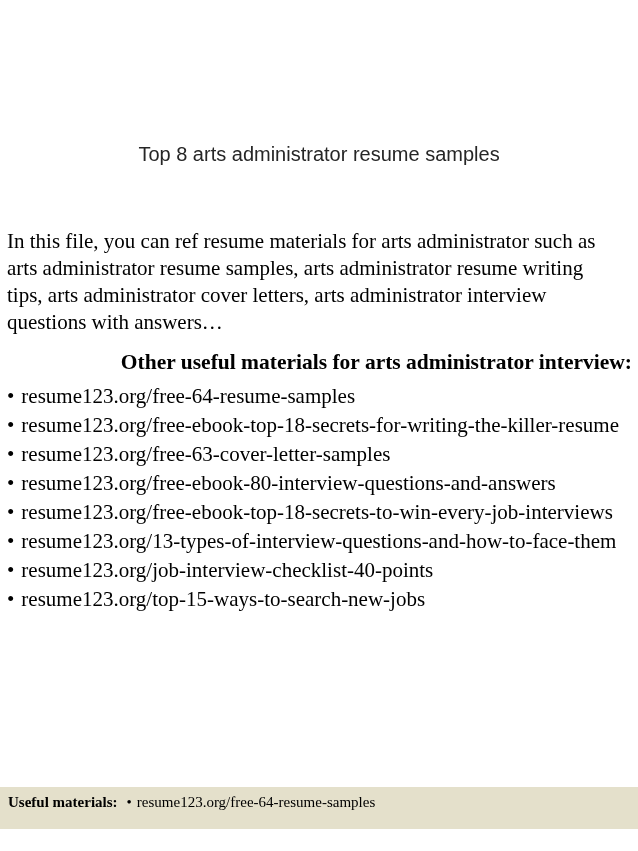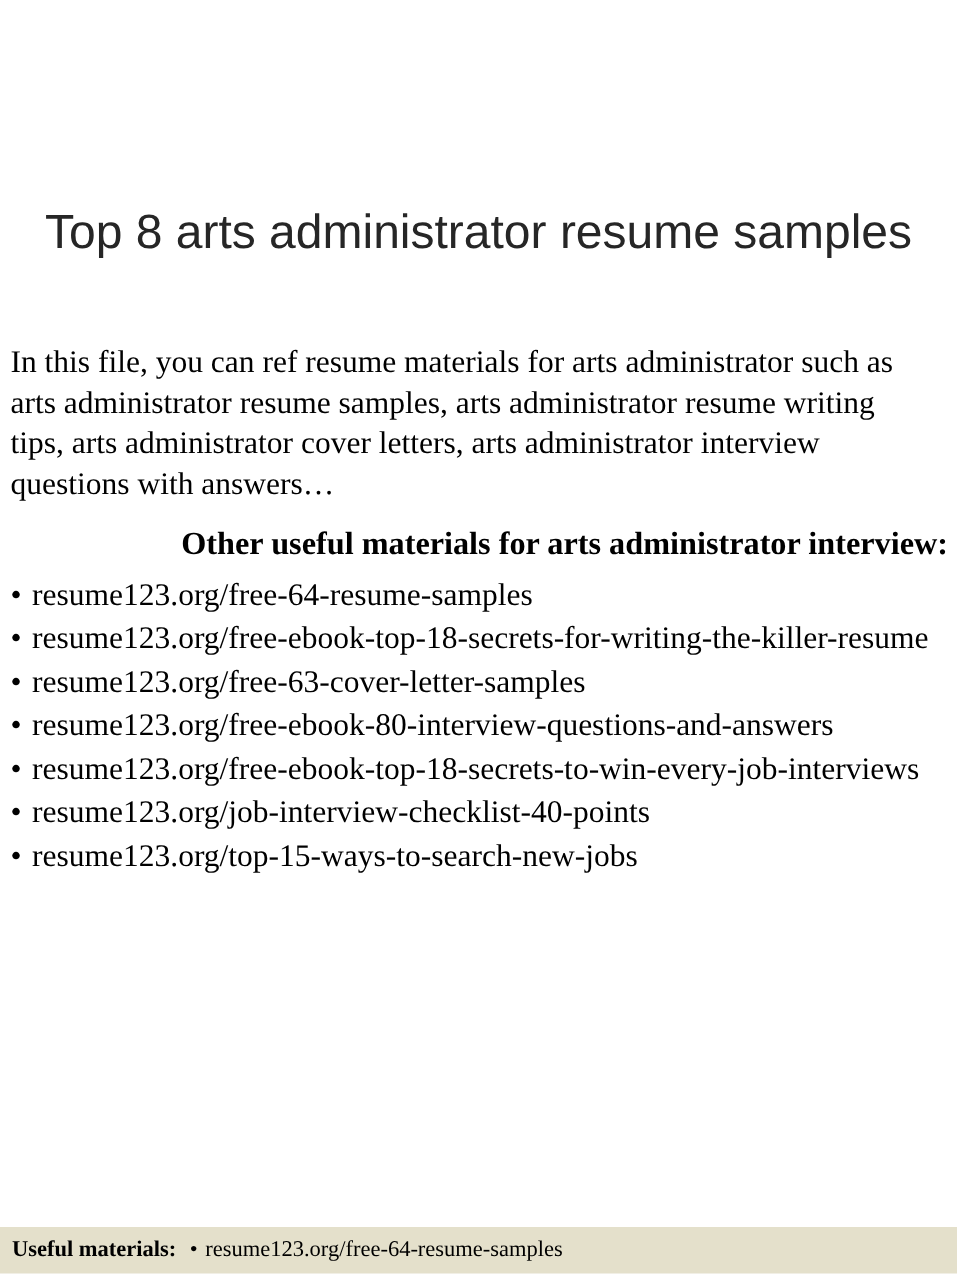--- a/index.html
+++ b/index.html
@@ -15,21 +15,21 @@
     color: #000000;
   }
 
   .page-title {
     position: absolute;
     top: 137px;
     left: 0;
     right: 0;
     text-align: center;
     font-family: "Liberation Sans", "DejaVu Sans", sans-serif;
-    font-size: 32px;
+    font-size: 20px;
     line-height: 34px;
     font-weight: 400;
     color: #262626;
   }
 
   .content {
     position: absolute;
     top: 228px;
     left: 7px;
     right: 6px;
@@ -58,22 +58,22 @@
     white-space: nowrap;
   }
 
   .bullet { display: inline-block; }
   .link-row .link-text { margin-left: 7px; }
 
   .footer {
     position: absolute;
     left: 0;
     right: 0;
-    bottom: 2px;
-    height: 31px;
+    bottom: 22px;
+    height: 42px;
     background: #e4e0cb;
     font-family: "Liberation Serif", "DejaVu Serif", serif;
     font-size: 15px;
     color: #000000;
     display: flex;
     align-items: flex-start;
     padding: 5px 8px 0 8px;
   }
 
   .footer-label {
@@ -116,20 +116,23 @@
       <div class="link-row">
         <span class="bullet">•</span><span class="link-text">resume123.org/free-63-cover-letter-samples</span>
       </div>
       <div class="link-row">
         <span class="bullet">•</span><span class="link-text">resume123.org/free-ebook-80-interview-questions-and-answers</span>
       </div>
       <div class="link-row">
         <span class="bullet">•</span><span class="link-text">resume123.org/free-ebook-top-18-secrets-to-win-every-job-interviews</span>
       </div>
       <div class="link-row">
+        <span class="bullet">•</span><span class="link-text">resume123.org/13-types-of-interview-questions-and-how-to-face-them</span>
+      </div>
+      <div class="link-row">
         <span class="bullet">•</span><span class="link-text">resume123.org/job-interview-checklist-40-points</span>
       </div>
       <div class="link-row">
         <span class="bullet">•</span><span class="link-text">resume123.org/top-15-ways-to-search-new-jobs</span>
       </div>
     </div>
 
   </div>
 
   <div class="footer">

